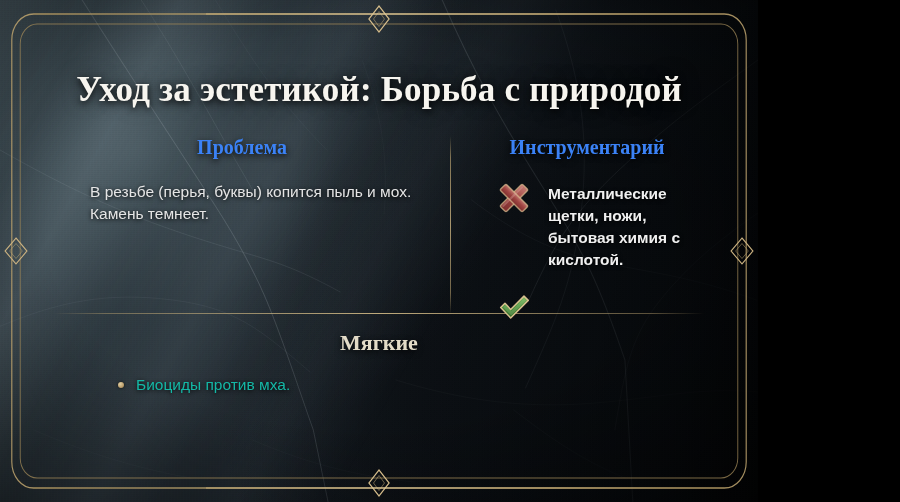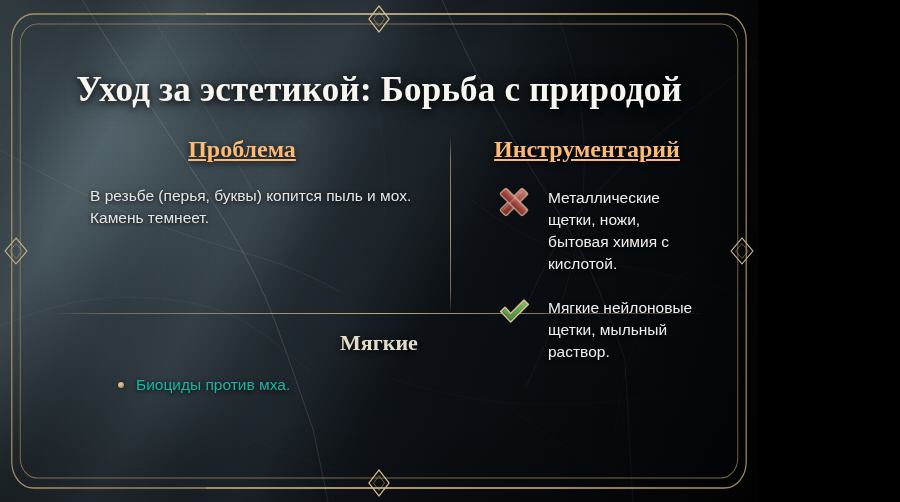--- a/index.html
+++ b/index.html
@@ -102,26 +102,25 @@
     right: 54px;
     height: 176px;
     display: flex;
   }
   .col { position: relative; }
   .col-left  { width: 398px; padding-right: 22px; box-sizing: border-box; }
   .col-right { flex: 1; padding-left: 42px; box-sizing: border-box; }
 
   .col-head {
     font-family: "Liberation Serif", serif;
-    font-size: 24px;
-    color: #fdba74;
+    font-size: 20px;
+    color: #3b82f6;
     text-align: center;
     margin: 0 0 22px 0;
     text-shadow: 0 2px 6px rgba(0,0,0,.85);
-    text-decoration: underline;
   }
   .col-right .col-head { margin-left: -24px; }
 
   .body-text {
     font-size: 15.5px;
     line-height: 1.45;
     color: #e5e5e5;
     text-shadow: 0 1px 4px rgba(0,0,0,.9);
   }
   .col-left .body-text { padding-left: 36px; }
@@ -153,20 +152,21 @@
       rgba(214,190,136,.88) 50%,
       rgba(190,164,112,.45) 92%,
       rgba(190,164,112,0) 100%);
   }
 
   
   .tool-row {
     display: flex;
     align-items: flex-start;
     margin-bottom: 20px;
+    font-weight: bold;
   }
   .tool-icon {
     width: 40px;
     min-width: 40px;
     height: 38px;
     margin-right: 14px;
     margin-top: -2px;
   }
   .tool-icon svg { width: 100%; height: 100%; display: block; }
   .tool-text {
@@ -349,21 +349,20 @@
                 <linearGradient id="cg" x1="0" y1="0" x2="0" y2="1">
                   <stop offset="0%" stop-color="#7fba63"></stop>
                   <stop offset="45%" stop-color="#4e9140"></stop>
                   <stop offset="100%" stop-color="#2f6226"></stop>
                 </linearGradient>
               </defs>
               <path d="M6 19.5 L 10.5 15 L 16.5 21.5 L 30.5 7.5 L 35 12 L 16.5 30.5 Z" fill="url(#cg)" stroke="#d8c08e" stroke-width="1.6" stroke-linejoin="round"></path>
               <path d="M8.5 19 L 11 16.6 L 17 23.2 L 30.4 10 L 32.6 12.2 L 17 28 Z" fill="#a8d690" opacity=".28"></path>
             </svg>
           </span>
-          <span class="tool-text">Мягкие нейлоновые щетки, мыльный раствор.</span>
         </div>
       </div>
     </div>
 
     <div class="bottom">
       <h2 class="bottom-head">Мягкие</h2>
       <ul class="bullets">
         <li>
           <span class="dot"></span>
           <span>Биоциды против мха.</span>

